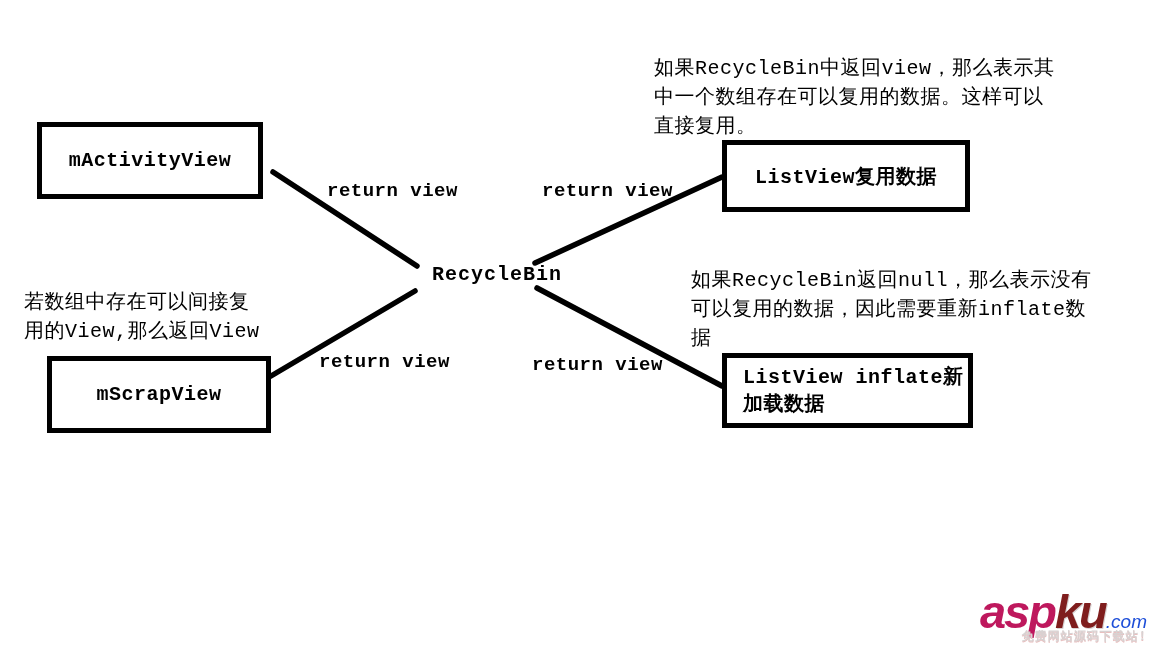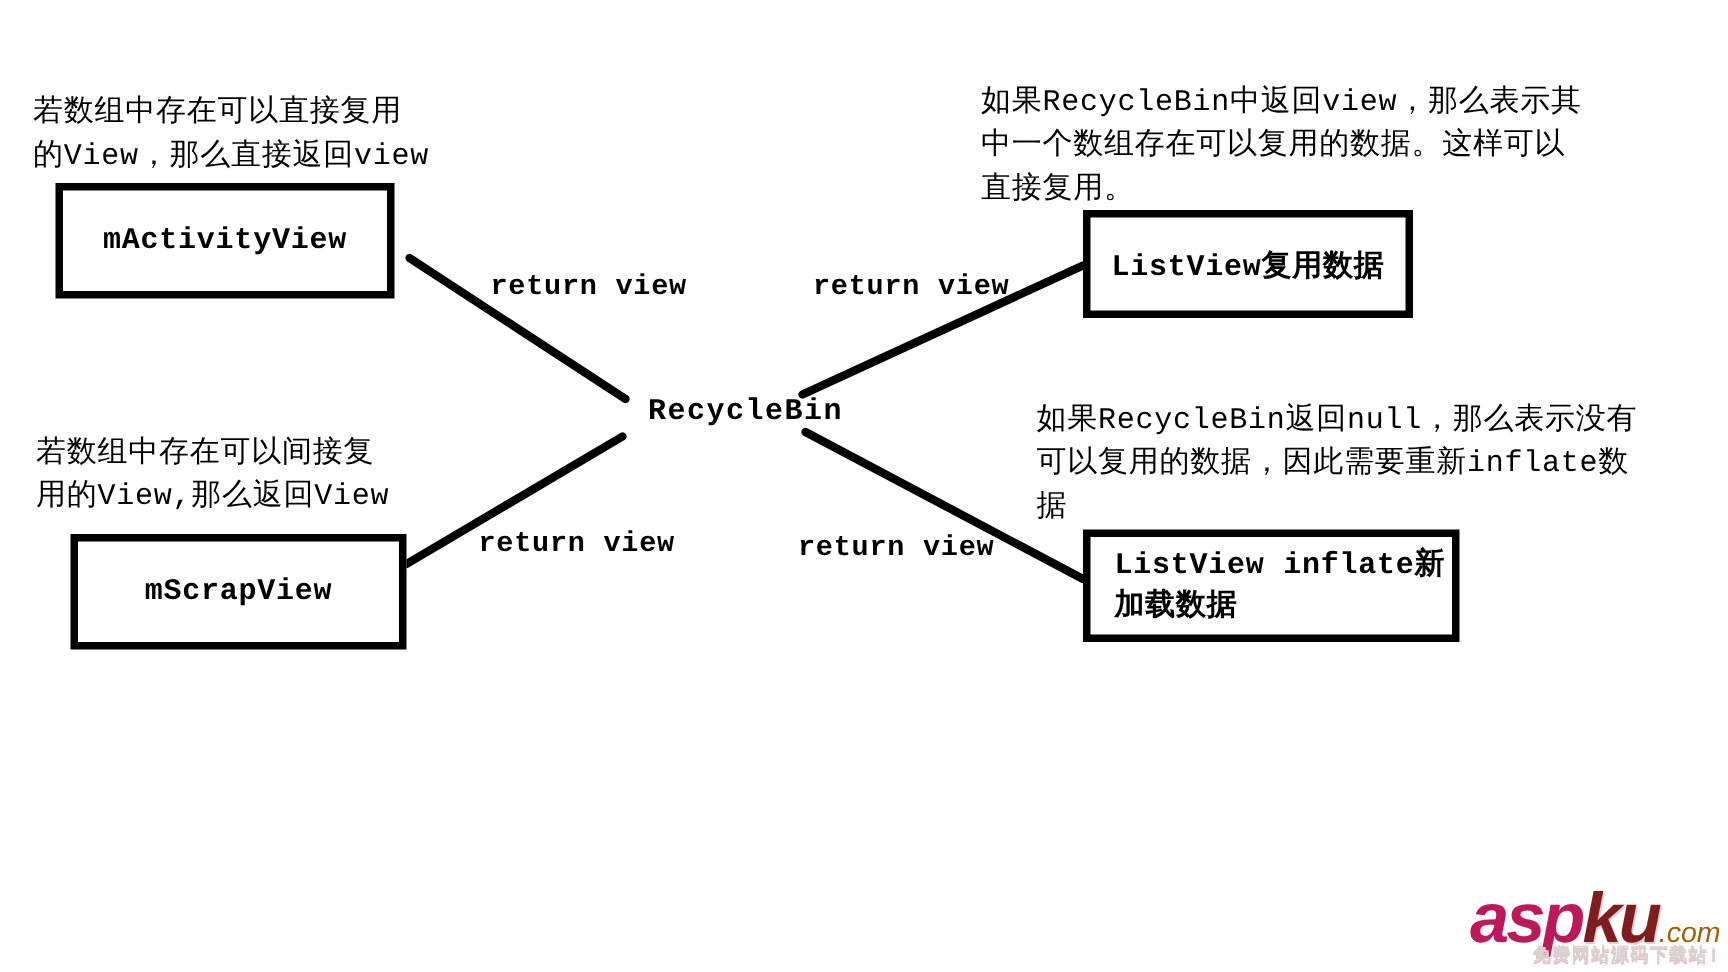--- a/index.html
+++ b/index.html
@@ -99,21 +99,21 @@
     font-size: 47px;
     font-weight: bold;
     font-style: italic;
     color: #7f1d1d;
     letter-spacing: -2px;
     text-shadow: 1px 1px 0 #d8d2d2;
   }
   .wm-com {
     font-size: 19px;
     font-style: italic;
-    color: #a16207;
+    color: #1d4ed8;
     letter-spacing: 0px;
   }
   .wm-tagline {
     margin-top: -4px;
     font-size: 12px;
     font-weight: bold;
     color: #d8d2d2;
     text-shadow: 0 1px 0 #e9bfbf;
     letter-spacing: 1px;
     font-family: Liberation Mono, monospace;
@@ -124,39 +124,37 @@
 
 <div id="canvas">
 
   <svg id="lines-layer" viewBox="0 0 1152 648" xmlns="http://www.w3.org/2000/svg">
     <line x1="273" y1="172" x2="417" y2="266"></line>
     <line x1="535" y1="263" x2="722" y2="177"></line>
     <line x1="271" y1="376" x2="415" y2="291"></line>
     <line x1="537" y1="288" x2="722" y2="386"></line>
   </svg>
 
-  <div class="abs annotation" style="left:22px; top:61px;">若数组中存在可以直接复用
-的View，那么直接返回view</div>
 
   <div class="abs annotation" style="left:654px; top:54px;">如果RecycleBin中返回view，那么表示其
 中一个数组存在可以复用的数据。这样可以
 直接复用。</div>
 
   <div class="abs annotation" style="left:24px; top:288px;">若数组中存在可以间接复
 用的View,那么返回View</div>
 
   <div class="abs annotation" style="left:691px; top:266px;">如果RecycleBin返回null，那么表示没有
 可以复用的数据，因此需要重新inflate数
 据</div>
 
   <div class="abs node-box" style="left:37px; top:122px; width:226px; height:77px;text-align:right;">
     <span>mActivityView</span>
   </div>
 
-  <div class="abs node-box" style="left:722px; top:140px; width:220px; height:72px;">
+  <div class="abs node-box" style="left:722px; top:140px; width:248px; height:72px;">
     <span>ListView复用数据</span>
   </div>
 
   <div class="abs node-box left-text" style="left:722px; top:353px; width:251px; height:75px;">
     <span>ListView inflate新
 加载数据</span>
   </div>
 
   <div class="abs node-box" style="left:47px; top:356px; width:224px; height:77px;">
     <span>mScrapView</span>

